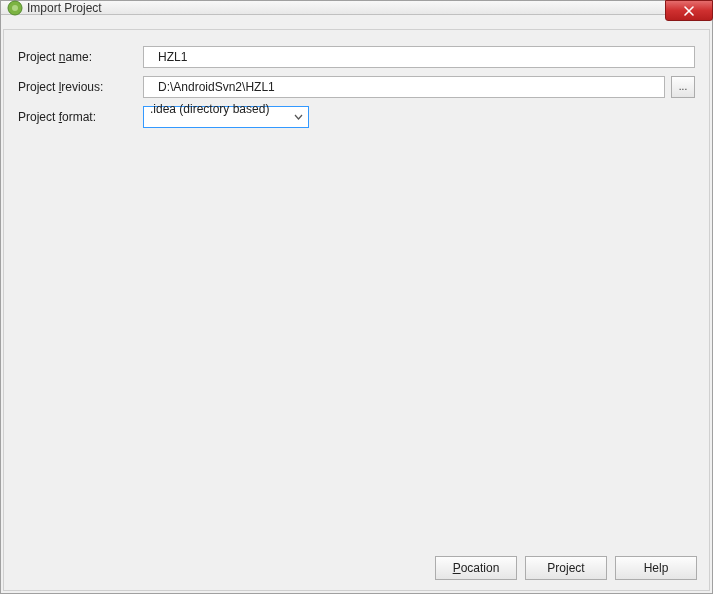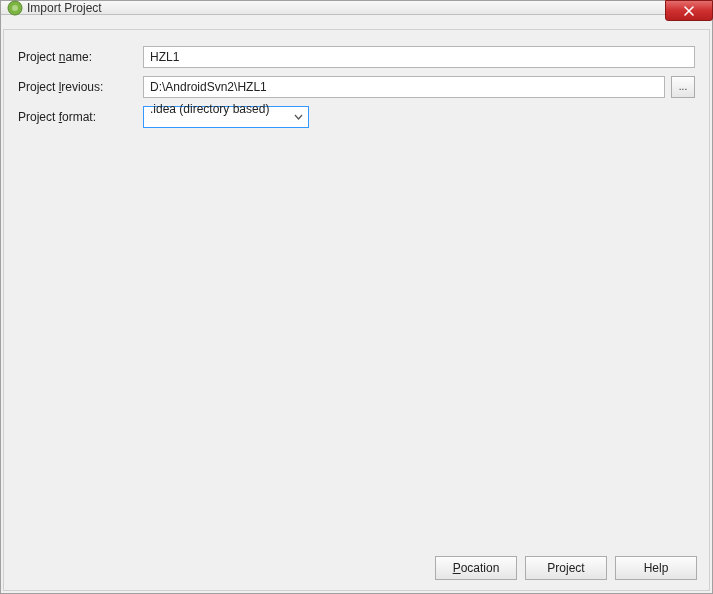--- a/index.html
+++ b/index.html
@@ -86,21 +86,21 @@
       font-size: 12px;
     }
     .form-label .mn {
       text-decoration: underline;
     }
     .text-input {
       flex: 1;
       height: 22px;
       border: 1px solid #b6b6b6;
       background: #fff;
-      padding: 0 6px;
+      padding: 0 14px;
       font-size: 12px;
       font-family: inherit;
       color: #222;
     }
     .browse-btn {
       width: 24px;
       height: 22px;
       margin-left: 6px;
       border: 1px solid #acacac;
       background: linear-gradient(180deg, #fdfdfd 0%, #e6e6e6 100%);

